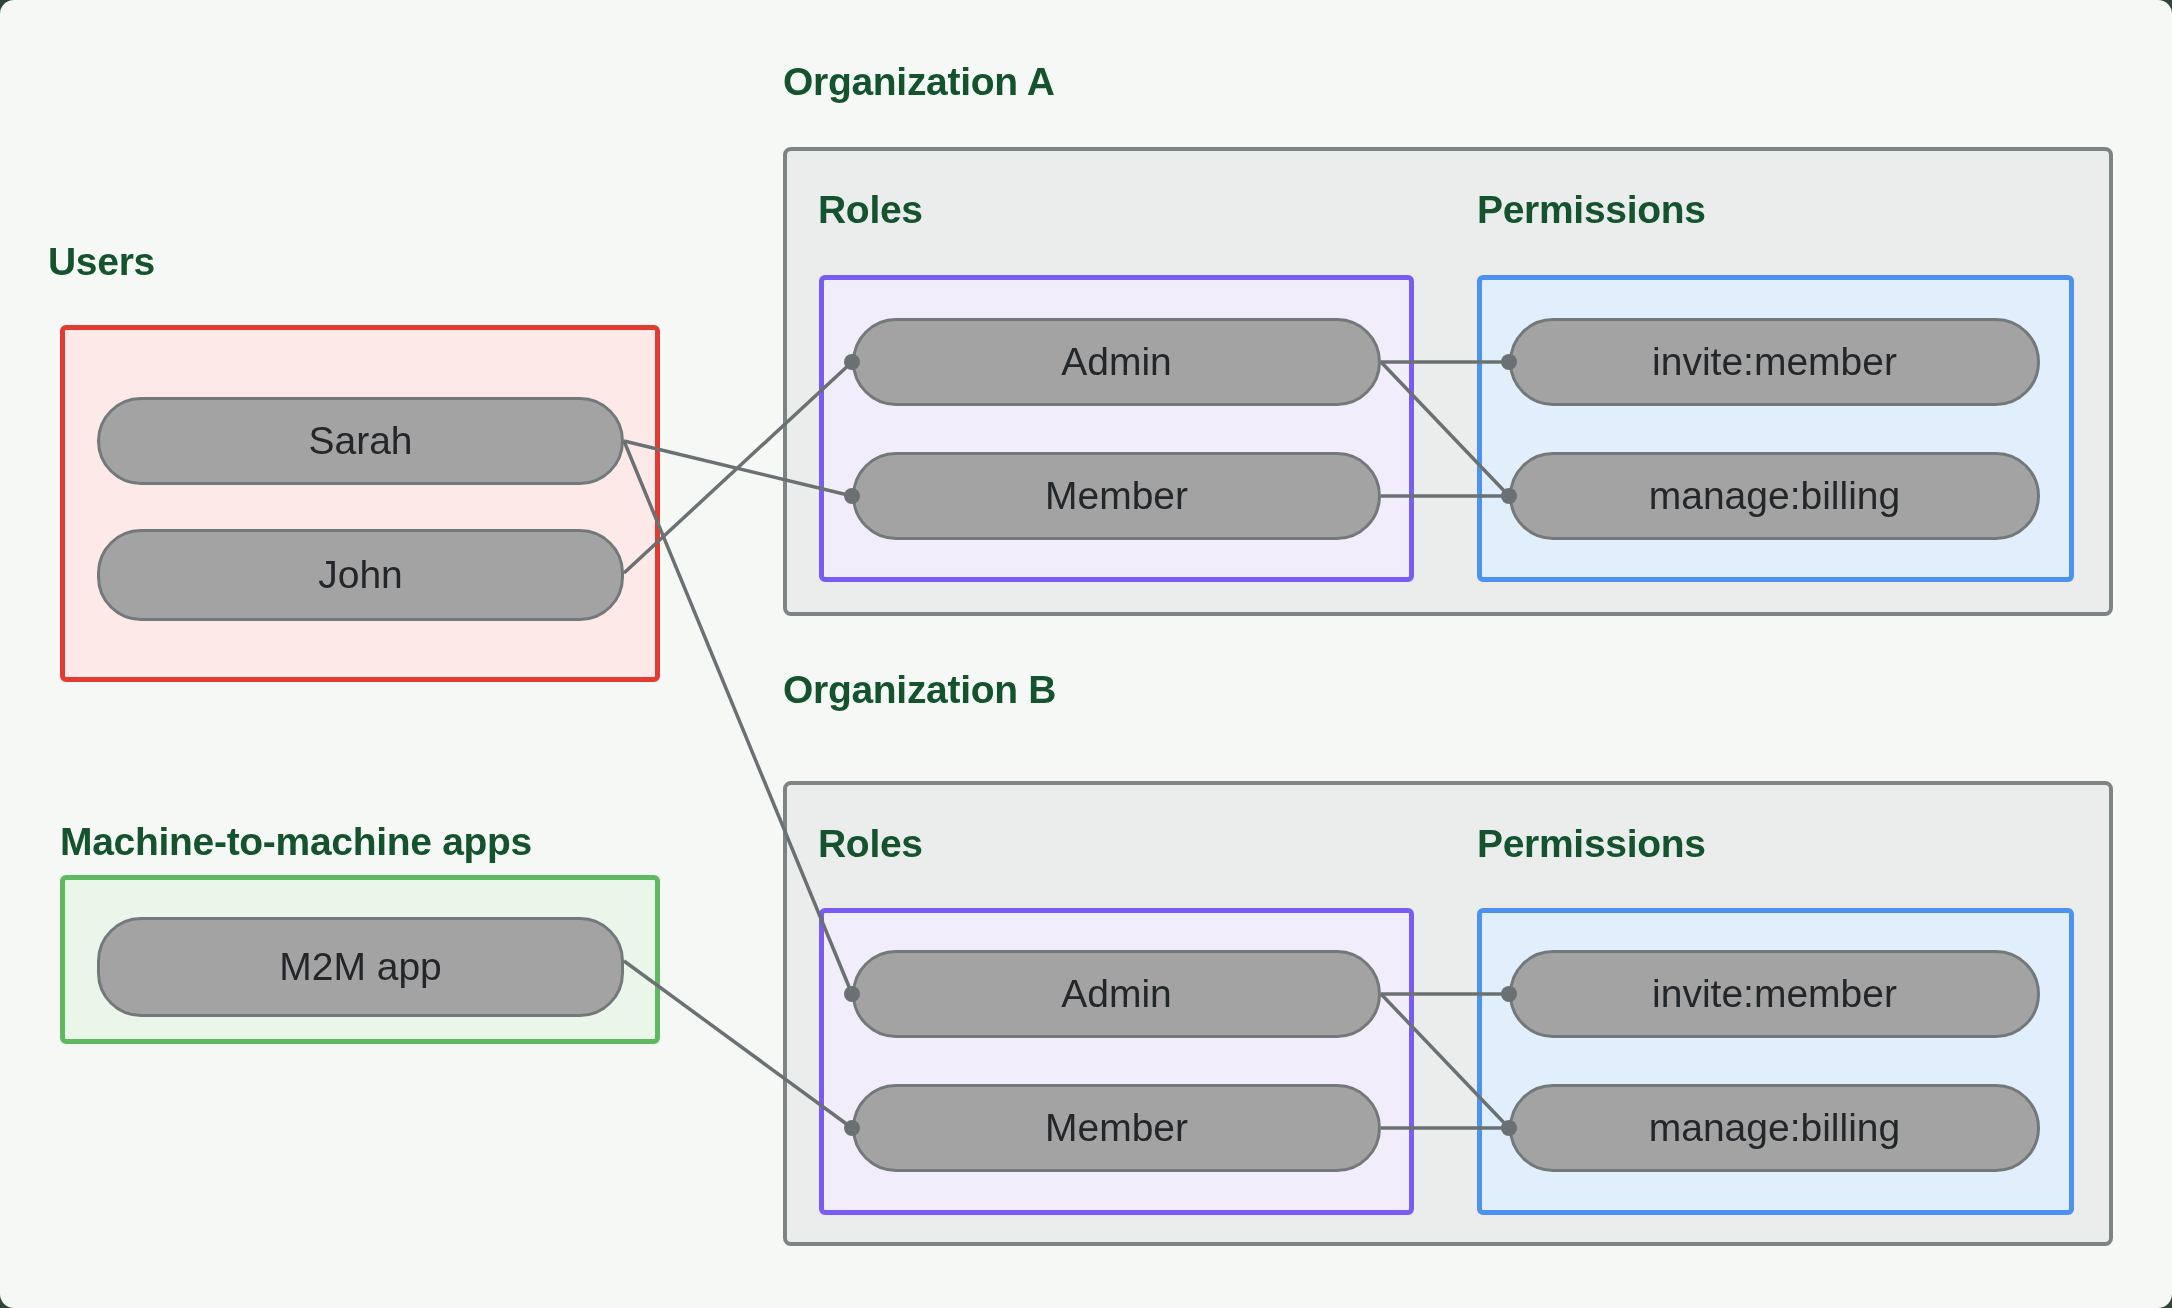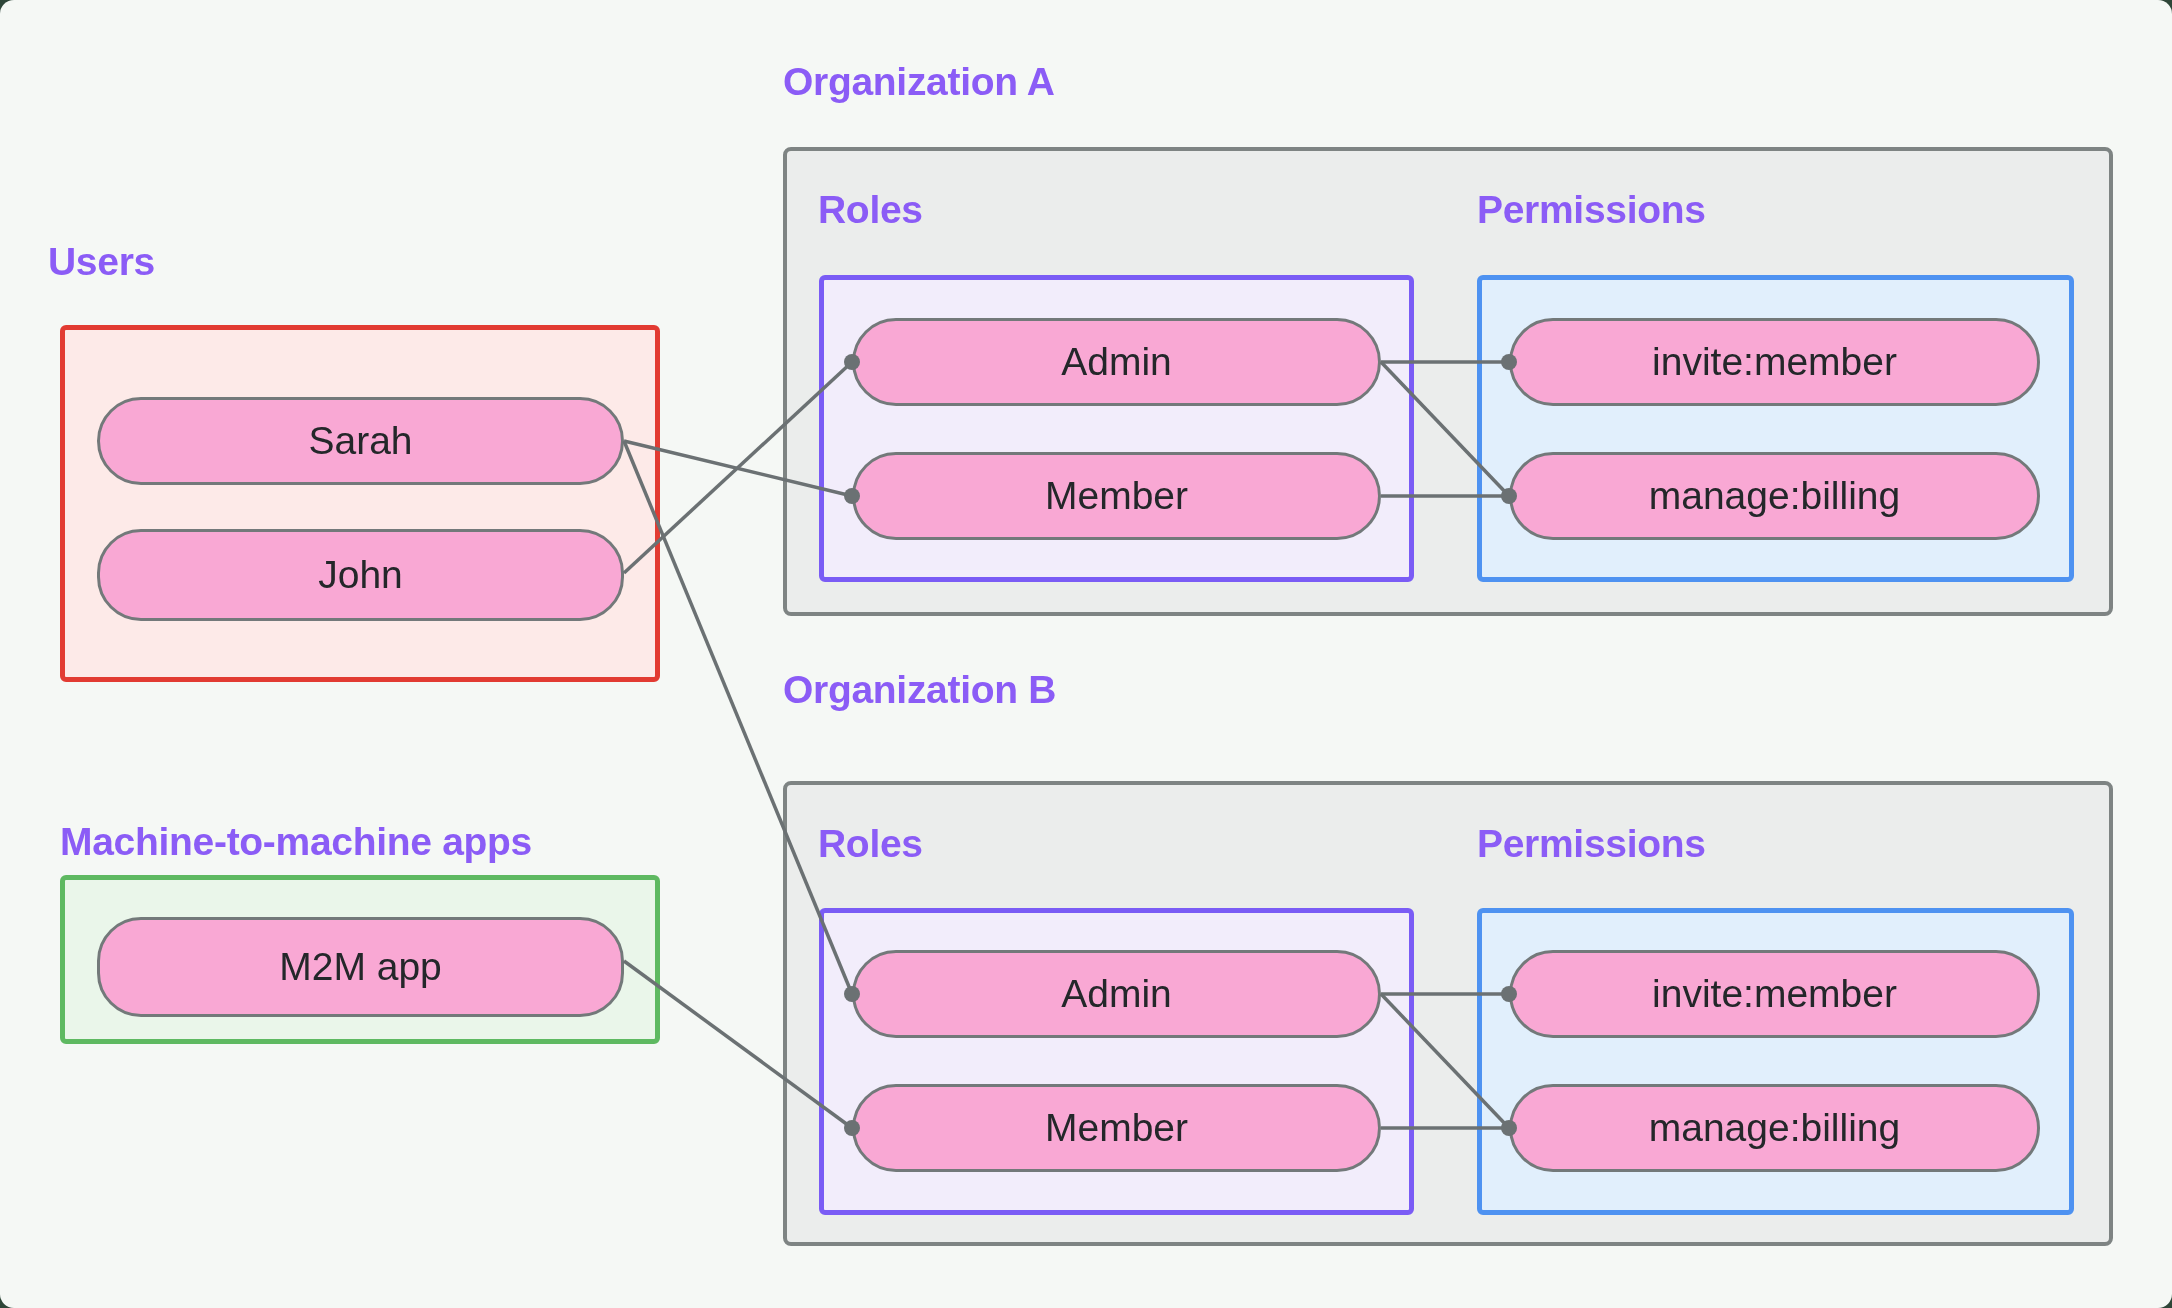--- a/index.html
+++ b/index.html
@@ -14,21 +14,21 @@
     border-radius:14px;
     overflow:hidden;
   }
   .stage *{box-sizing:border-box;}
 
   
   .slabel{
     position:absolute;
     font-size:39px;
     font-weight:600;
-    color:#8b5cf6;
+    color:#14532d;
     letter-spacing:-0.3px;
     line-height:1.15;
     white-space:nowrap;
     z-index:3;
   }
   .lbl-users{left:48px;top:240px;}
   .lbl-m2m{left:60px;top:792px;margin-top:28px;}
   .lbl-orga{left:783px;top:60px;}
   .lbl-orgb{left:783px;top:668px;}
   .lbl-roles-a{left:818px;top:188px;}
@@ -46,21 +46,21 @@
   .roles-box{background:#f2edfb;border:5px solid #7a5cf5;z-index:2;}
   .roles-a{left:819px;top:275px;width:595px;height:307px;}
   .roles-b{left:819px;top:908px;width:595px;height:307px;}
   .perms-box{background:#e1effc;border:5px solid #4e92f1;z-index:2;}
   .perms-a{left:1477px;top:275px;width:597px;height:307px;}
   .perms-b{left:1477px;top:908px;width:597px;height:307px;}
 
   
   .pill{
     position:absolute;
-    background:#f9a8d4;
+    background:#a3a3a3;
     border:3px solid #73797a;
     border-radius:44px;
     display:flex;align-items:center;justify-content:center;
     font-size:39px;color:#24272a;
     z-index:4;
     white-space:nowrap;
   }
   .p-sarah{left:97px;top:397px;width:527px;height:88px;}
   .p-john{left:97px;top:529px;width:527px;height:92px;}
   .p-m2m{left:97px;top:917px;width:527px;height:100px;}

